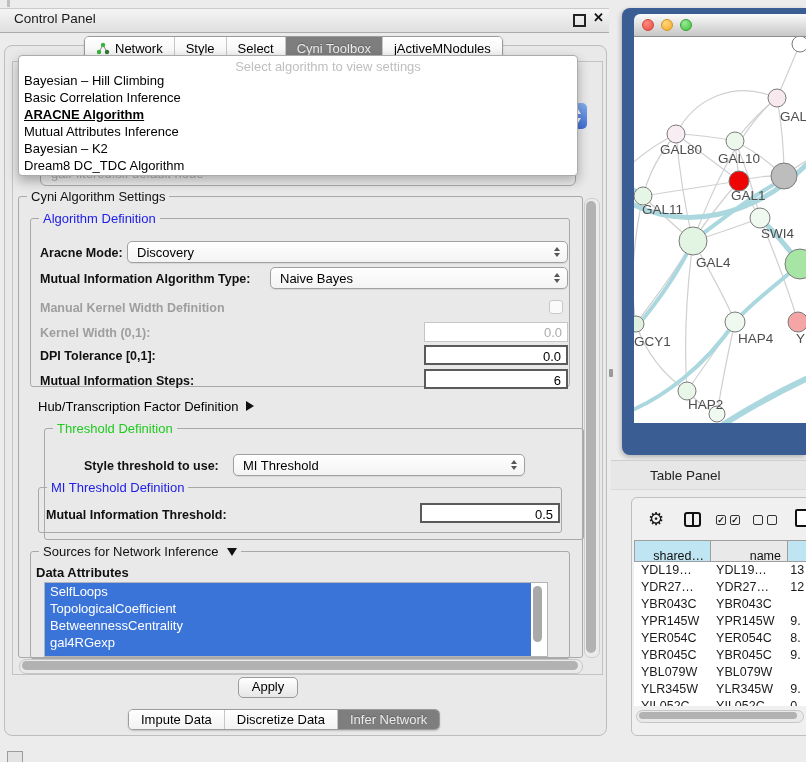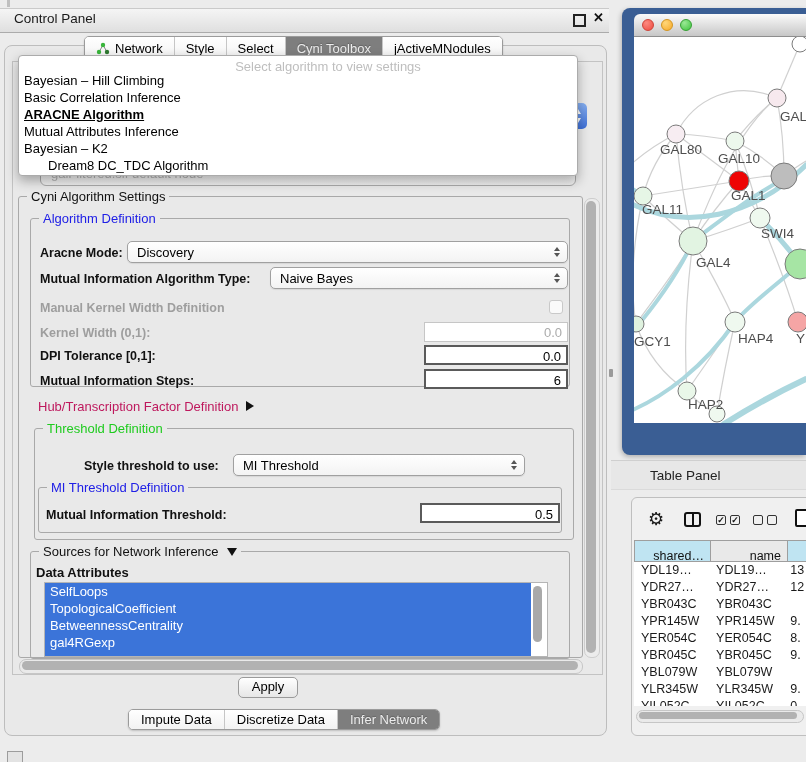--- a/index.html
+++ b/index.html
@@ -217,25 +217,25 @@
 
   <span class="lbl dis" style="left:40px;top:326px;">Kernel Width (0,1):</span>
   <div class="tfield dis" style="left:424px;top:322px;width:144px;">0.0</div>
 
   <span class="lbl" style="left:40px;top:349px;">DPI Tolerance [0,1]:</span>
   <div class="tfield" style="left:424px;top:345px;width:144px;">0.0</div>
 
   <span class="lbl" style="left:40px;top:374px;">Mutual Information Steps:</span>
   <div class="tfield" style="left:424px;top:369px;width:144px;">6</div>
 
-  <div class="abs nowrap" style="left:38px;top:399px;font-size:13px;color:#be185d;">
+  <div class="abs nowrap" style="left:38px;top:399px;font-size:13px;color:#000000;">
     <span>Hub/Transcription Factor Definition</span><span class="tri-right"></span>
   </div>
 
-  <div class="group" style="left:34px;top:428px;width:538px;height:110px;">
+  <div class="group" style="left:44px;top:428px;width:538px;height:110px;">
     <span class="group-label green">Threshold Definition</span>
   </div>
 
   <span class="lbl" style="left:84px;top:459px;">Style threshold to use:</span>
   <div class="combo" style="left:233px;top:454px;width:292px;">
     <span>MI Threshold</span>
     <span class="spin">
         <i class="up"></i>
         <i class="dn"></i>
       </span>
@@ -287,21 +287,21 @@
       <i class="dn"></i>
     </div>
 
   <div class="abs" id="algo-popup">
     <div id="algo-prompt">Select algorithm to view settings</div>
     <div class="mitem" style="top:16px;">Bayesian – Hill Climbing</div>
     <div class="mitem" style="top:33px;">Basic Correlation Inference</div>
     <div class="mitem bold" style="top:50px;text-decoration:underline;">ARACNE Algorithm</div>
     <div class="mitem" style="top:67px;">Mutual Attributes Inference</div>
     <div class="mitem" style="top:84px;">Bayesian – K2</div>
-    <div class="mitem" style="top:101px;margin-left:24px;">Dream8 DC_TDC Algorithm</div>
+    <div class="mitem" style="top:101px;">Dream8 DC_TDC Algorithm</div>
   </div>
 
   <div class="abs" id="splitter-dot"></div>
 
   <div class="abs" id="net-frame"></div>
   <div class="abs" id="net-titlebar">
     <div class="tl" id="tl-red"></div>
     <div class="tl" id="tl-yellow"></div>
     <div class="tl" id="tl-green"></div>
   </div>

